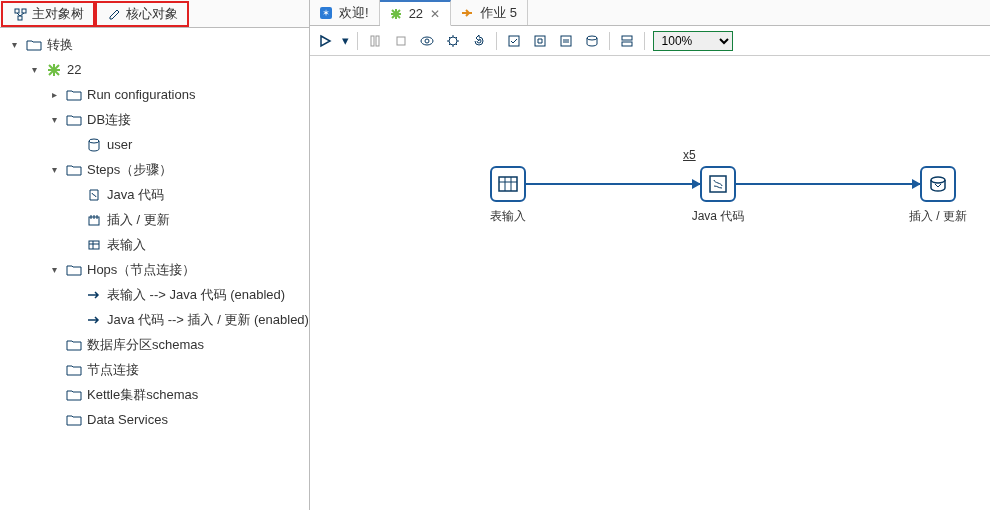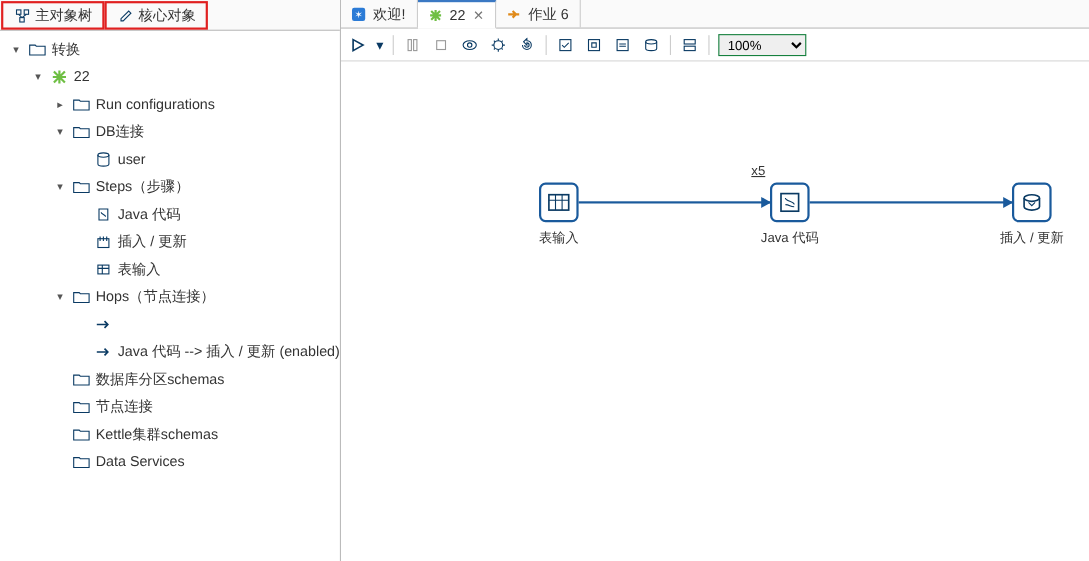--- a/index.html
+++ b/index.html
@@ -291,20 +291,21 @@
         </span>
       <span>Hops（节点连接）</span>
     </div>
     <div class="tree-node indent3">
       <span class="toggle"></span>
       <span class="node-icon">
           <svg width="14" height="14" viewBox="0 0 14 14">
             <path d="M1 7h9 M8 4l3 3-3 3" fill="none" stroke="#0a3a63" stroke-width="1.5"></path>
           </svg>
         </span>
+      <span>表输入 --&gt; Java 代码 (enabled)</span>
     </div>
     <div class="tree-node indent3">
       <span class="toggle"></span>
       <span class="node-icon">
           <svg width="14" height="14" viewBox="0 0 14 14">
             <path d="M1 7h9 M8 4l3 3-3 3" fill="none" stroke="#0a3a63" stroke-width="1.5"></path>
           </svg>
         </span>
       <span>Java 代码 --&gt; 插入 / 更新 (enabled)</span>
     </div>
@@ -366,21 +367,21 @@
         </span>
       <span>22</span>
       <span class="close-x">✕</span>
     </div>
     <div class="editor-tab">
       <span class="node-icon">
           <svg width="14" height="14" viewBox="0 0 14 14">
             <path d="M2 7 L12 7 M6 4l3 3-3 3" fill="none" stroke="#e08a1a" stroke-width="2"></path>
           </svg>
         </span>
-      <span>作业 6</span>
+      <span>作业 5</span>
     </div>
   </div>
 
   <div class="toolbar">
     <span class="tool-btn">
         <svg width="14" height="14" viewBox="0 0 14 14">
           <path d="M3 2l9 5-9 5z" fill="none" stroke="#0a3a63" stroke-width="1.5"></path>
         </svg>
       </span>
     <span style="color:#0a3a63">▾</span>

